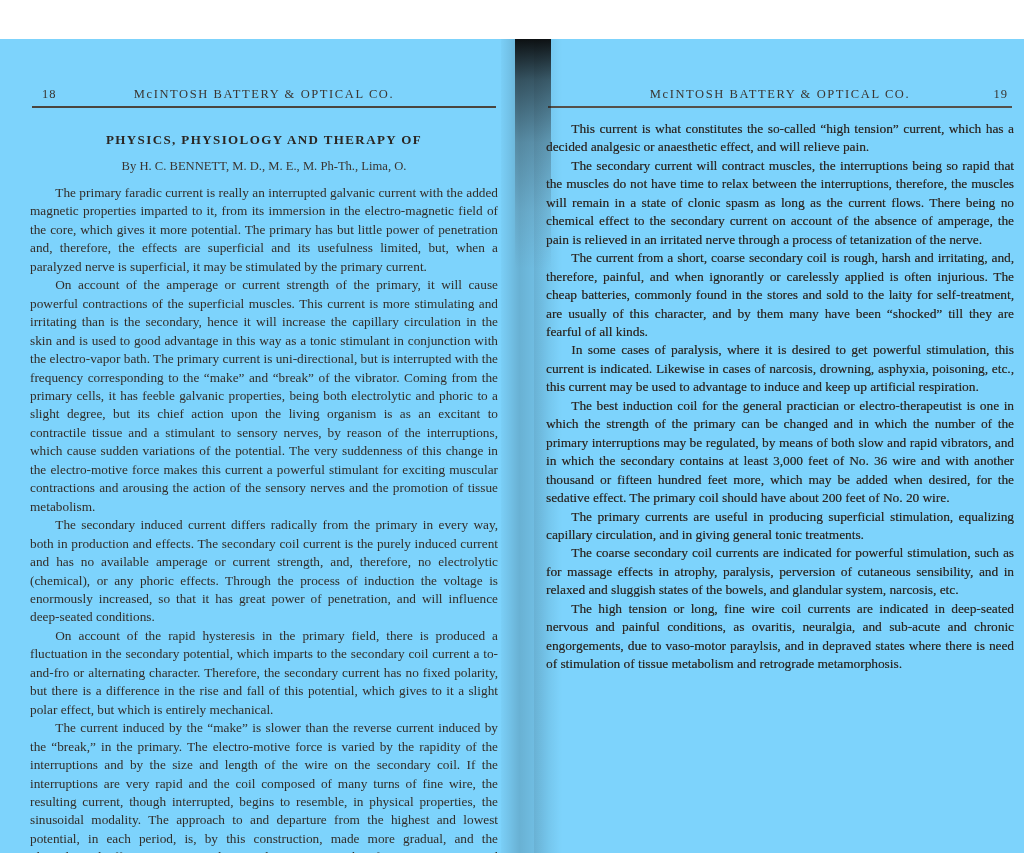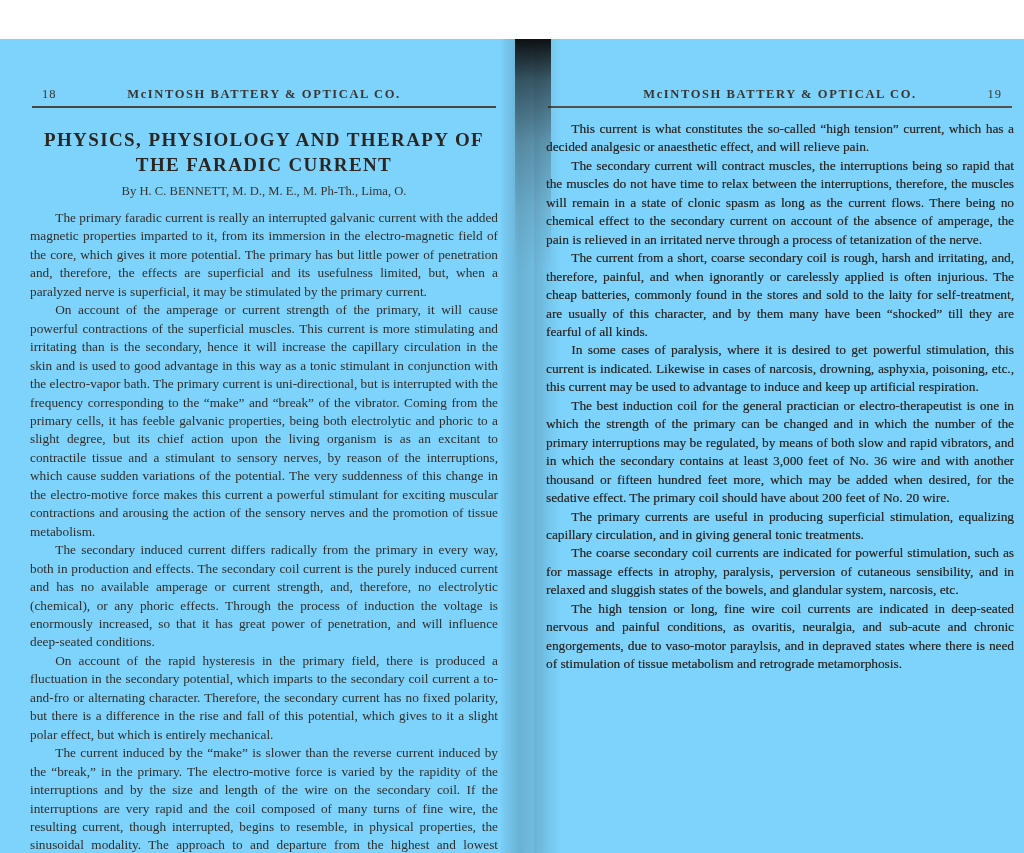--- a/index.html
+++ b/index.html
@@ -41,32 +41,32 @@
     background:rgba(90,90,90,0.35);
   }
   
   .page{position:absolute;top:0;height:853px;}
   .page-left{left:30px;width:468px;}
   .page-right{left:546px;width:468px;}
   
   .running-head{position:relative;height:24px;margin-top:48px;
     font-size:12.5px;letter-spacing:1.6px;color:#3a3531;}
   .running-head .headtext{
-    position:absolute;left:0;right:0;text-align:center;top:0;font-weight:bold;
+    position:absolute;left:0;right:0;text-align:center;top:0;
   }
   .pagenum{position:absolute;top:0;font-size:12.5px;letter-spacing:1px;}
   .pagenum.pl{left:12px;}
-  .pagenum.pr{right:12px;}
+  .pagenum.pr{right:6px;}
   .head-rule{position:absolute;left:2px;right:2px;top:19px;height:1.6px;
     background:#4a453f;}
   .page-right .head-rule{background:#55504a;}
   
   .title{
     margin:16px 0 6px 0;text-align:center;
-    font-size:19px;font-weight:bold;letter-spacing:1.4px;
+    font-size:13px;font-weight:bold;letter-spacing:1.4px;
     line-height:25px;color:#2a2622;font-family:Liberation Serif, serif;
   }
   .byline{
     text-align:center;font-size:12.6px;line-height:16px;color:#3a3531;
     margin:2px 0 10px 0;
   }
   
   .body-text{margin-top:4px;}
   .page-right .body-text{margin-top:9px;}
   .body-text p{
@@ -91,21 +91,21 @@
 
 <div class="spread">
 
   <section class="page page-left">
     <header class="running-head">
       <span class="pagenum pl">18</span>
       <span class="headtext">McINTOSH BATTERY &amp; OPTICAL CO.</span>
       <div class="head-rule"></div>
     </header>
 
-    <h1 class="title"><span>PHYSICS, PHYSIOLOGY AND THERAPY OF</span><br><span>THE FARADIC CURRENT</span></h1>
+    <h1 class="title"><span>PHYSICS, PHYSIOLOGY AND THERAPY OF</span><br></h1>
 
     <div class="byline">
       <div>By H. C. BENNETT, M. D., M. E., M. Ph-Th., Lima, O.</div>
     </div>
 
     <div class="body-text">
       <p>The primary faradic current is really an interrupted galvanic current with the added magnetic properties imparted to it, from its immersion in the electro-magnetic field of the core, which gives it more potential.  The primary has but little power of penetration and, therefore, the effects are superficial and its usefulness limited, but, when a paralyzed nerve is superficial, it may be stimulated by the primary current.</p>
       <p>On account of the amperage or current strength of the primary, it will cause powerful contractions of the superficial muscles.  This current is more stimulating and irritating than is the secondary, hence it will increase the capillary circulation in the skin and is used to good advantage in this way as a tonic stimulant in conjunction with the electro-vapor bath.  The primary current is uni-directional, but is interrupted with the frequency corresponding to the “make” and “break” of the vibrator.  Coming from the primary cells, it has feeble galvanic properties, being both electrolytic and phoric to a slight degree, but its chief action upon the living organism is as an excitant to contractile tissue and a stimulant to sensory nerves, by reason of the interruptions, which cause sudden variations of the potential.  The very suddenness of this change in the electro-motive force makes this current a powerful stimulant for exciting muscular contractions and arousing the action of the sensory nerves and the promotion of tissue metabolism.</p>
       <p>The secondary induced current differs radically from the primary in every way, both in production and effects.  The secondary coil current is the purely induced current and has no available amperage or current strength, and, therefore, no electrolytic (chemical), or any phoric effects.  Through the process of induction the voltage is enormously increased, so that it has great power of penetration, and will influence deep-seated conditions.</p>
       <p>On account of the rapid hysteresis in the primary field, there is produced a fluctuation in the secondary potential, which imparts to the secondary coil current a to-and-fro or alternating character.  Therefore, the secondary current has no fixed polarity, but there is a difference in the rise and fall of this potential, which gives to it a slight polar effect, but which is entirely mechanical.</p>

